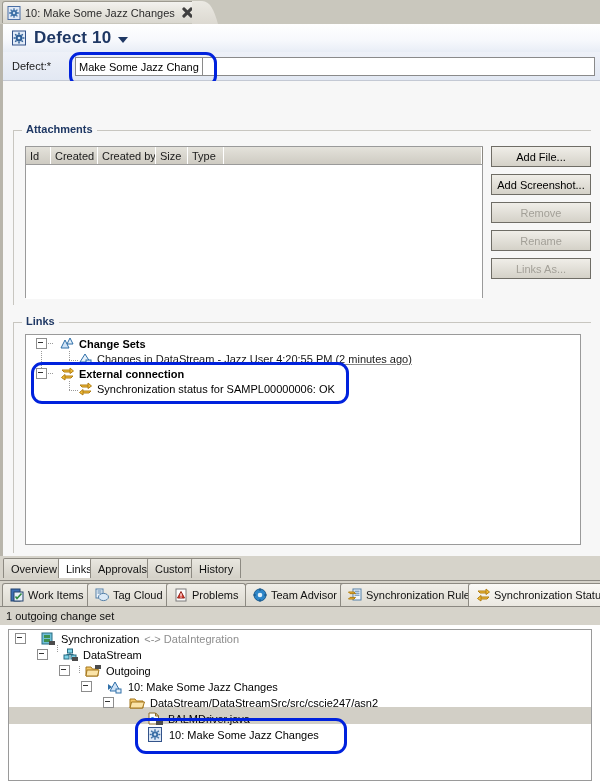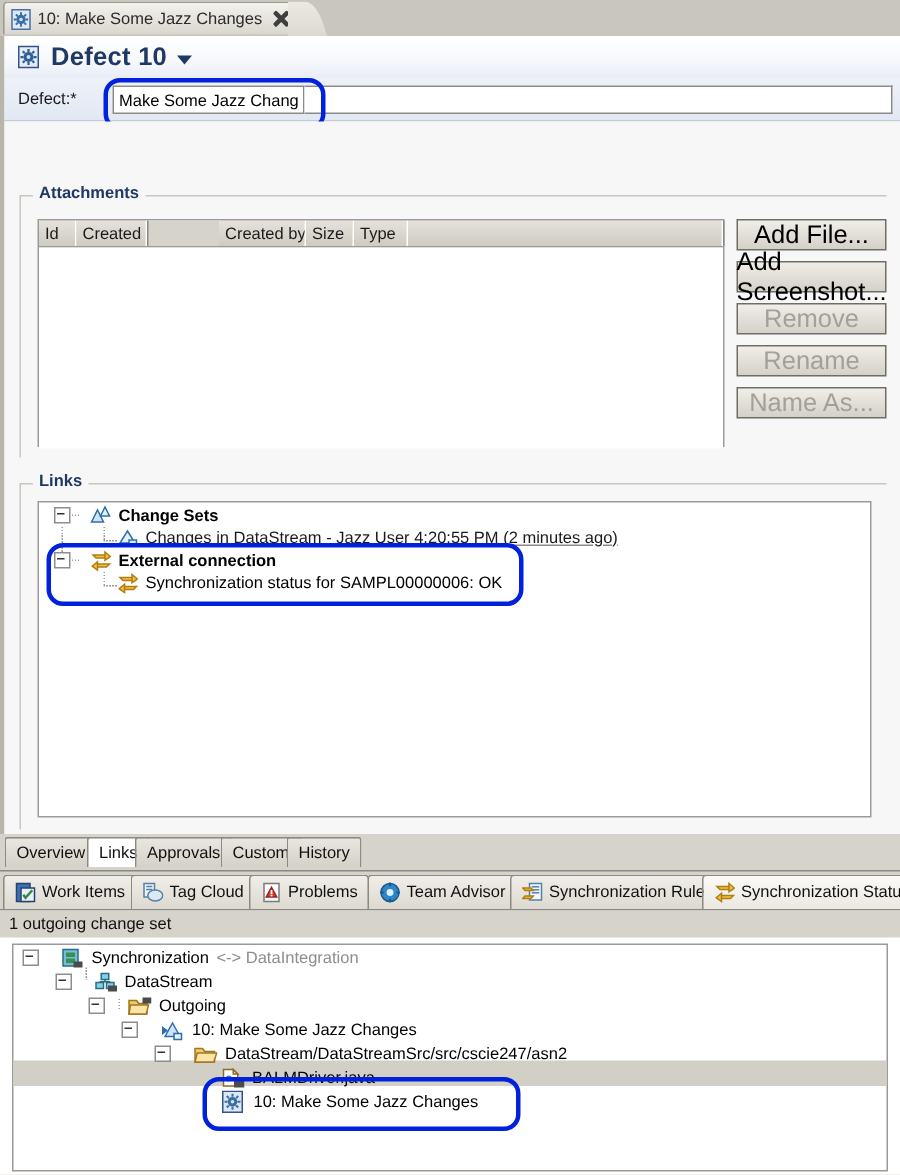--- a/index.html
+++ b/index.html
@@ -114,21 +114,21 @@
     font-size:11px;color:#1a1a1a;
     display:flex;align-items:center;padding-left:4px;box-sizing:border-box;
     overflow:hidden;white-space:nowrap;
   }
 
   
   .btn{
     position:absolute;width:100px;height:21px;
     background:linear-gradient(#f0eee8,#d4d1c8);
     border:1px solid #6f6d66;
-    font-size:17px;color:#000;
+    font-size:11px;color:#000;
     display:flex;align-items:center;justify-content:center;
     box-sizing:border-box;cursor:pointer;
     font-family:"Liberation Sans", sans-serif;
   }
   .btn.disabled{color:#a3a098;cursor:default;}
 
   
   .treebox{
     position:absolute;background:#ffffff;border:1px solid #9a9a9a;box-sizing:border-box;overflow:hidden;
   }
@@ -252,33 +252,33 @@
 
       <div class="group" style="left:10px;top:42px;width:578px;height:182px;">
         <div class="gline"></div>
         <div class="gline2"></div>
         <div class="glegend">Attachments</div>
 
         <div class="tbl" style="left:12px;top:23px;width:458px;height:152px;">
           <div class="thead">
             <div class="th" style="width:25px;">Id</div>
             <div class="th" style="width:47px;">Created</div>
-            <div class="th" style="width:58px;margin-left:48px;">Created by</div>
+            <div class="th" style="width:58px;">Created by</div>
             <div class="th" style="width:32px;">Size</div>
             <div class="th" style="width:36px;">Type</div>
             <div class="th" style="flex:1;"></div>
           </div>
           <div style="height:134px;background:#fff;"></div>
         </div>
 
         <div class="btn" style="left:478px;top:23px;">Add File...</div>
         <div class="btn" style="left:478px;top:51px;">Add Screenshot...</div>
         <div class="btn disabled" style="left:478px;top:79px;">Remove</div>
         <div class="btn disabled" style="left:478px;top:107px;">Rename</div>
-        <div class="btn disabled" style="left:478px;top:135px;">Name As...</div>
+        <div class="btn disabled" style="left:478px;top:135px;">Links As...</div>
       </div>
 
       <div class="group" style="left:10px;top:234px;width:578px;height:238px;">
         <div class="gline"></div>
         <div class="gline2"></div>
         <div class="glegend">Links</div>
 
         <div class="treebox" style="left:12px;top:19px;width:556px;height:211px;">
 
           <div class="dotline" style="left:15px;top:16px;height:22px;"></div>

